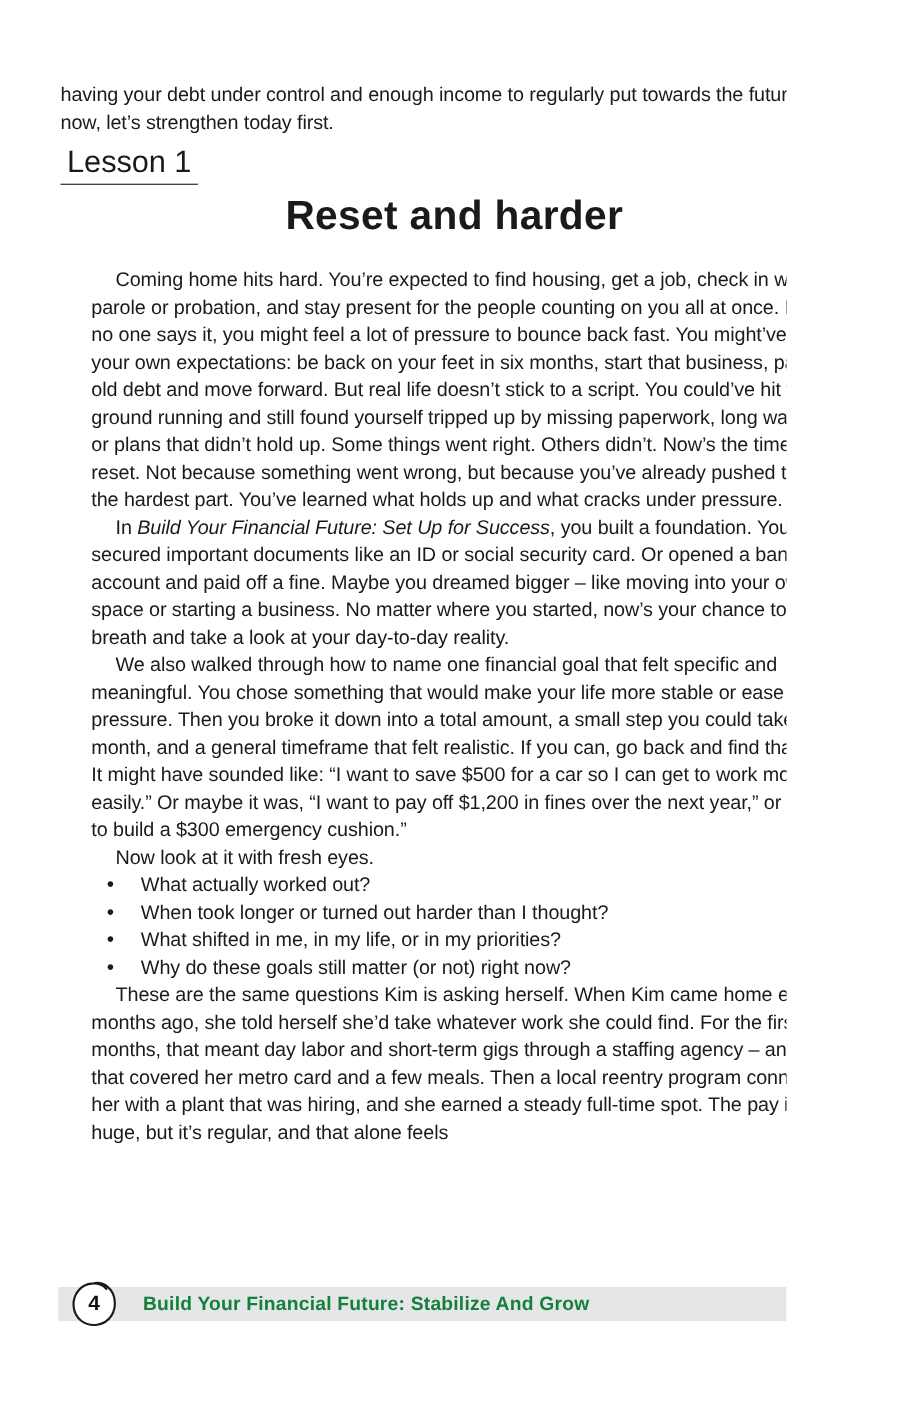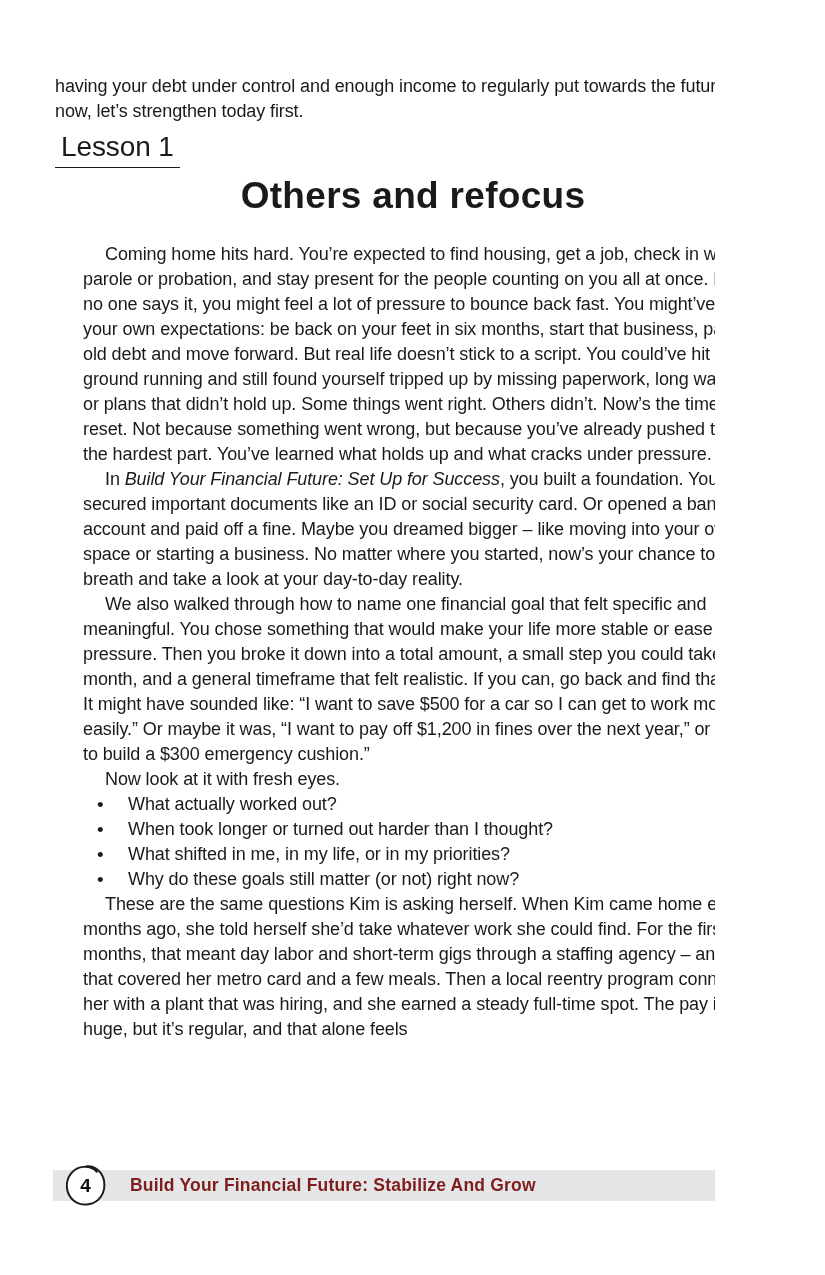--- a/index.html
+++ b/index.html
@@ -88,21 +88,21 @@
     height: 31px;
     background: #e5e6e8;
     display: flex;
     align-items: center;
   }
   .footer-title {
     font-weight: 700;
     font-size: 17.5px;
     letter-spacing: 0.2px;
     margin-left: 77px;
-    color: #7f1d1d;
+    color: #15803d;
   }
   .page-badge {
     position: absolute;
     left: 9px;
     top: -8px;
     width: 47px;
     height: 47px;
   }
   .page-badge svg {
     position: absolute;
@@ -128,21 +128,21 @@
 
 <div class="page">
   <div class="content">
 
     <p>having your debt under control and enough income to regularly put towards the future. For now, let’s strengthen today first.</p>
 
     <div class="lesson-label">
       <span class="underlined">Lesson 1</span>
     </div>
 
-    <div class="lesson-title">Others and refocus</div>
+    <div class="lesson-title">Reset and harder</div>
 
     <p class="indent">Coming home hits hard. You’re expected to find housing, get a job, check in with parole or probation, and stay present for the people counting on you all at once. Even if no one says it, you might feel a lot of pressure to bounce back fast. You might’ve set your own expectations: be back on your feet in six months, start that business, pay off old debt and move forward. But real life doesn’t stick to a script. You could’ve hit the ground running and still found yourself tripped up by missing paperwork, long waitlists, or plans that didn’t hold up. Some things went right. Others didn’t. Now’s the time to reset. Not because something went wrong, but because you’ve already pushed through the hardest part. You’ve learned what holds up and what cracks under pressure.</p>
 
 
     <p class="indent"><span>In </span><em class="book-title">Build Your Financial Future: Set Up for Success</em><span>, you built a foundation. You likely secured important documents like an ID or social security card. Or opened a bank account and paid off a fine. Maybe you dreamed bigger – like moving into your own space or starting a business. No matter where you started, now’s your chance to take a breath and take a look at your day-to-day reality.</span></p>
 
     <p class="indent">We also walked through how to name one financial goal that felt specific and meaningful. You chose something that would make your life more stable or ease some pressure. Then you broke it down into a total amount, a small step you could take each month, and a general timeframe that felt realistic. If you can, go back and find that goal. It might have sounded like: “I want to save $500 for a car so I can get to work more easily.” Or maybe it was, “I want to pay off $1,200 in fines over the next year,” or “I want to build a $300 emergency cushion.”</p>
 
     <p class="indent">Now look at it with fresh eyes.</p>
 

